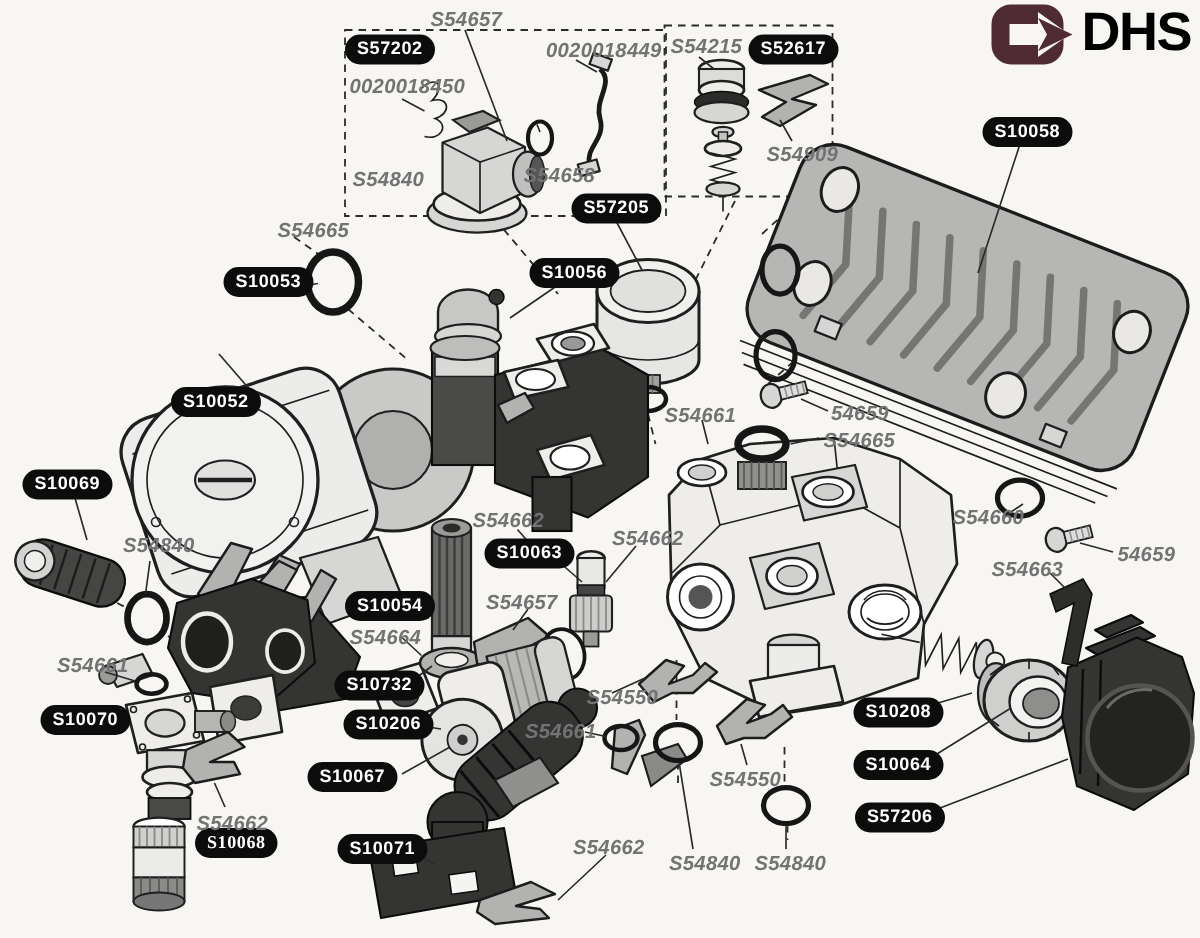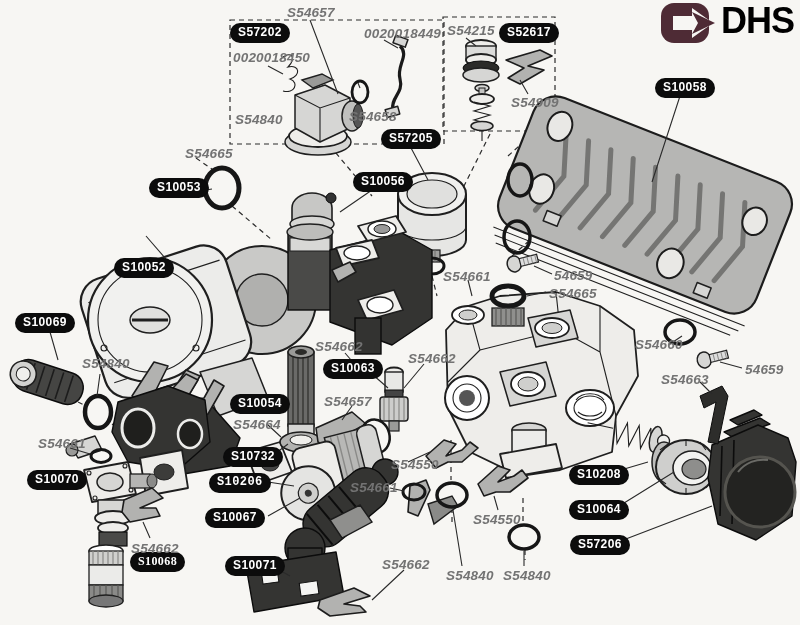--- a/index.html
+++ b/index.html
@@ -331,21 +331,21 @@
       <div class="lbl-box" style="left: 477px; top: 24px; margin-left: 23px;">S52617</div>
       <div class="lbl-box" style="left: 382px; top: 130px;">S57205</div>
       <div class="lbl-box" style="left: 656px; top: 79px;">S10058</div>
       <div class="lbl-box" style="left: 354px; top: 173px;">S10056</div>
       <div class="lbl-box" style="left: 150px; top: 179px;">S10053</div>
       <div class="lbl-box" style="left: 115px; top: 219px; margin-top: 40px;">S10052</div>
       <div class="lbl-box" style="left: 16px; top: 314px;">S10069</div>
       <div class="lbl-box" style="left: 324px; top: 360px;">S10063</div>
       <div class="lbl-box" style="left: 231px; top: 395px;">S10054</div>
       <div class="lbl-box" style="left: 224px; top: 448px;">S10732</div>
-      <div class="lbl-box" style="left: 210px; top: 474px; font-family: Liberation Mono, monospace;">S10206</div>
+      <div class="lbl-box" style="left: 230px; top: 474px;">S10206</div>
       <div class="lbl-box" style="left: 206px; top: 509px;">S10067</div>
       <div class="lbl-box" style="left: 28px; top: 471px;">S10070</div>
       <div class="lbl-box" style="left: 131px; top: 553px; font-family: Liberation Serif, serif;">S10068</div>
       <div class="lbl-box" style="left: 226px; top: 557px;">S10071</div>
       <div class="lbl-box" style="left: 570px; top: 466px;">S10208</div>
       <div class="lbl-box" style="left: 570px; top: 501px;">S10064</div>
       <div class="lbl-box" style="left: 571px; top: 536px;">S57206</div>
       <div class="lbl-plain" style="left: 287px; top: 5px;">S54657</div>
       <div class="lbl-plain" style="left: 364px; top: 26px;">0020018449</div>
       <div class="lbl-plain" style="left: 233px; top: 50px;">0020018450</div>

